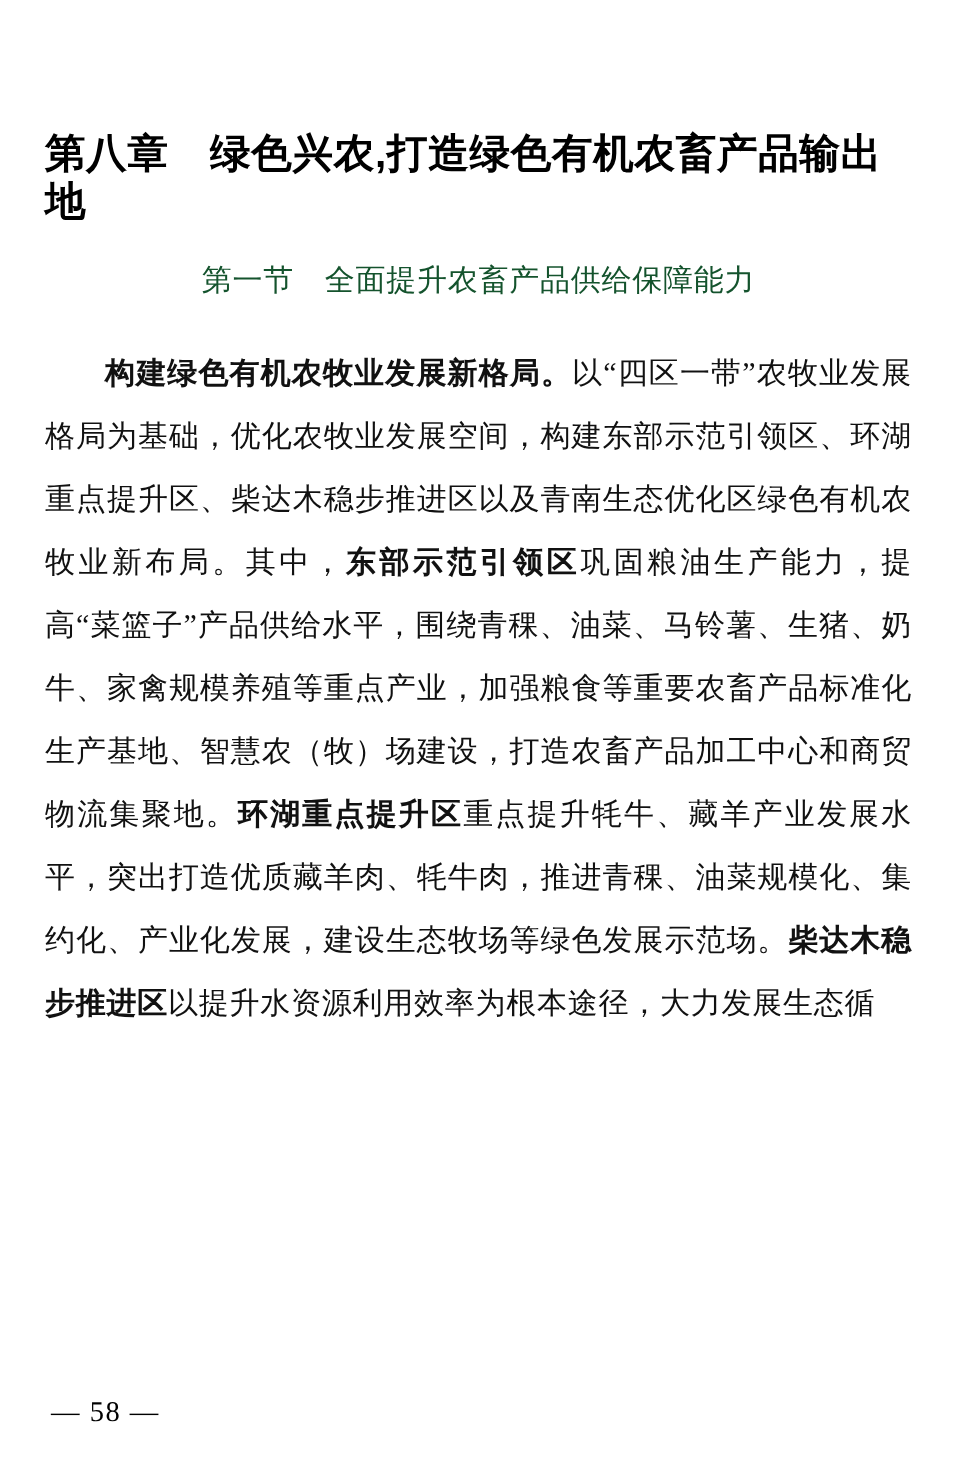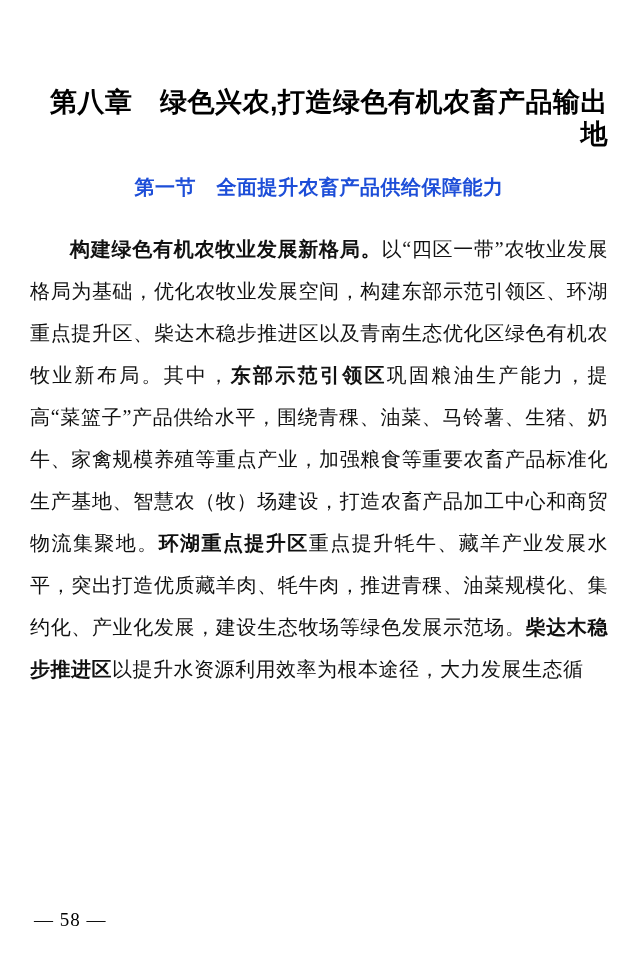--- a/index.html
+++ b/index.html
@@ -22,62 +22,62 @@
     padding: 0 30px;
     background: #ffffff;
   }
   .chapter-title {
     margin: 0;
     padding-top: 86px;
     font-family: "Liberation Sans", "DejaVu Sans", sans-serif;
     font-weight: bold;
     font-size: 27px;
     line-height: 32px;
-    text-align: right;
+    text-align: left;
     letter-spacing: 0.5px;
     color: #000000;
   }
   .intro-paragraph {
     margin: 0;
     margin-top: 50px;
     font-size: 20px;
     line-height: 41px;
     text-align: justify;
     text-indent: 2em;
     letter-spacing: 0.5px;
   }
   .section-heading {
     margin: 0;
     margin-top: 22px;
     font-size: 20px;
     line-height: 30px;
-    font-weight: bold;
+    font-weight: normal;
     text-align: center;
     letter-spacing: 0.5px;
-    color: #1d4ed8;
+    color: #14532d;
   }
   .body-paragraph {
     margin: 0;
     margin-top: 26px;
     font-size: 20px;
     line-height: 42px;
     text-align: justify;
     text-indent: 2em;
     letter-spacing: 0.5px;
   }
   .run { font-weight: normal; }
   .run.bold {
     font-weight: bold;
     font-family: "Liberation Sans", "DejaVu Sans", sans-serif;
     font-size: 20px;
   }
   .page-number {
     position: absolute;
     left: 34px;
-    bottom: 44px;
+    bottom: 22px;
     font-size: 19px;
     letter-spacing: 1px;
     color: #000000;
   }
 </style>
 </head>
 <body>
 
 <div class="page">
 

